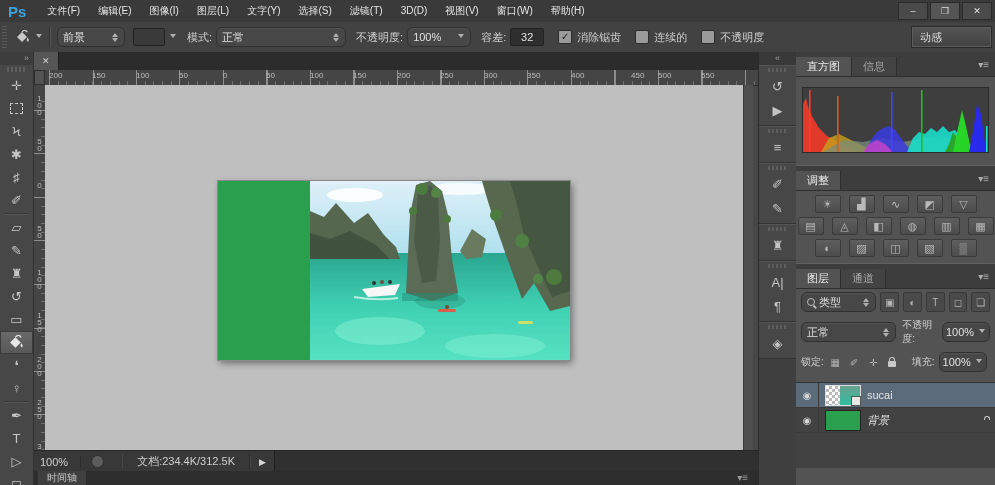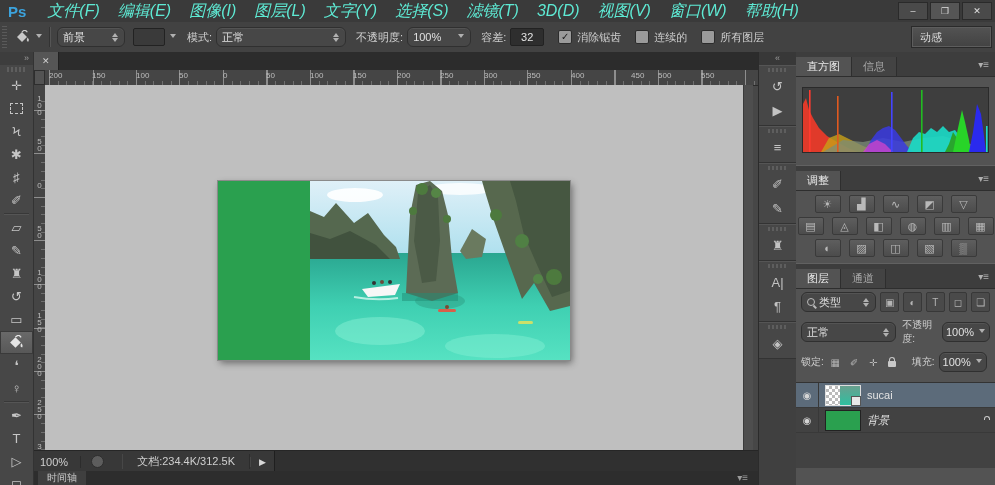--- a/index.html
+++ b/index.html
@@ -2,21 +2,21 @@
 <html><head>
 <meta charset="utf-8">
 <style>
   html,body{margin:0;padding:0;background:#2b2b2b;}
   .app{position:relative;width:995px;height:485px;background:#474747;overflow:hidden;
        font-family:"Liberation Sans","DejaVu Sans",sans-serif;color:#cccccc;-webkit-user-select:none;}
   
   .menubar{position:absolute;left:0;top:0;width:995px;height:22px;background:#3a3a3a;
            border-bottom:1px solid #262626;display:flex;align-items:center;}
   .ps-logo{font-weight:bold;font-size:15px;color:#3ca3dd;padding:0 12px 0 8px;}
-  .menu-item{font-size:16px;color:#5eead4;padding:0 9px;line-height:22px;cursor:default;font-style:italic;}
+  .menu-item{font-size:10px;color:#e5e5e5;padding:0 9px;line-height:22px;cursor:default;}
   .winctls{margin-left:auto;display:flex;gap:2px;padding-right:3px;}
   .winbtn{width:28px;height:16px;background:#4a4a4a;border:1px solid #2a2a2a;color:#e0e0e0;
           font-size:9px;display:flex;align-items:center;justify-content:center;}
   .winbtn.max{background:#555;}
   
   .optionsbar{position:absolute;left:0;top:22px;width:995px;height:30px;background:#424242;
               border-bottom:1px solid #282828;display:flex;align-items:center;font-size:11px;}
   .grip-v{width:5px;height:22px;margin:0 4px 0 2px;background:repeating-linear-gradient(0deg,#5a5a5a 0 1px,transparent 1px 3px);}
   .opt-lab{color:#cfcfcf;margin:0 4px 0 10px;white-space:nowrap;}
   .sel{display:flex;align-items:center;background:#474747;border:1px solid #303030;border-radius:6px;
@@ -173,21 +173,21 @@
       <span class="txt">100%</span>
         <span class="dd"></span>
     </div>
     <span class="opt-lab">容差:</span>
     <div class="numbox" style="width:32px;">32</div>
     <span class="cb">✓</span>
     <span class="cb-lab">消除锯齿</span>
     <span class="cb"></span>
     <span class="cb-lab">连续的</span>
     <span class="cb"></span>
-    <span class="cb-lab">所有图层</span>
+    <span class="cb-lab">不透明度</span>
     <div class="ws-btn">动感</div>
   </div>
 
   <div class="toolcol">
     <div class="hdr">»</div>
     <div class="tgrip"></div>
     <div class="tool">
         <span>✛</span>
       </div>
     <div class="tool">

